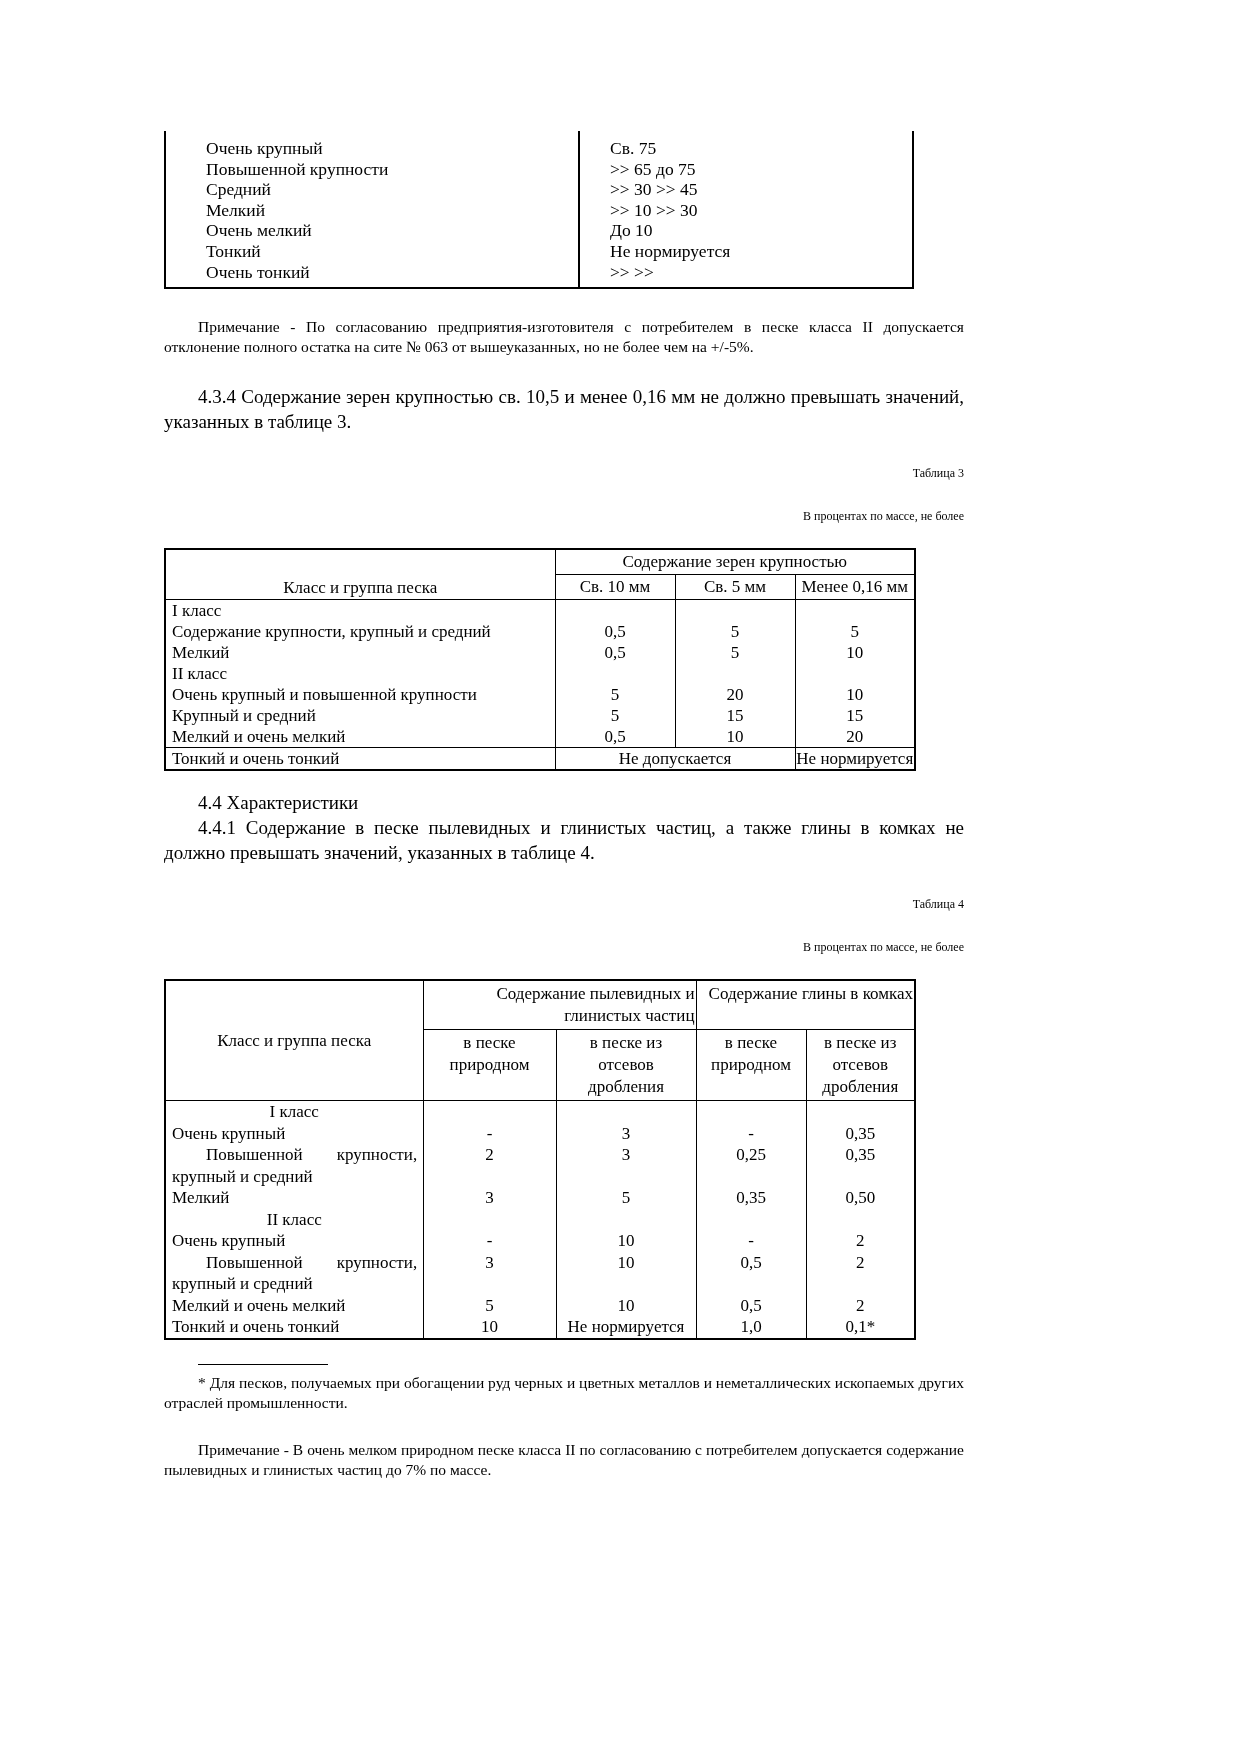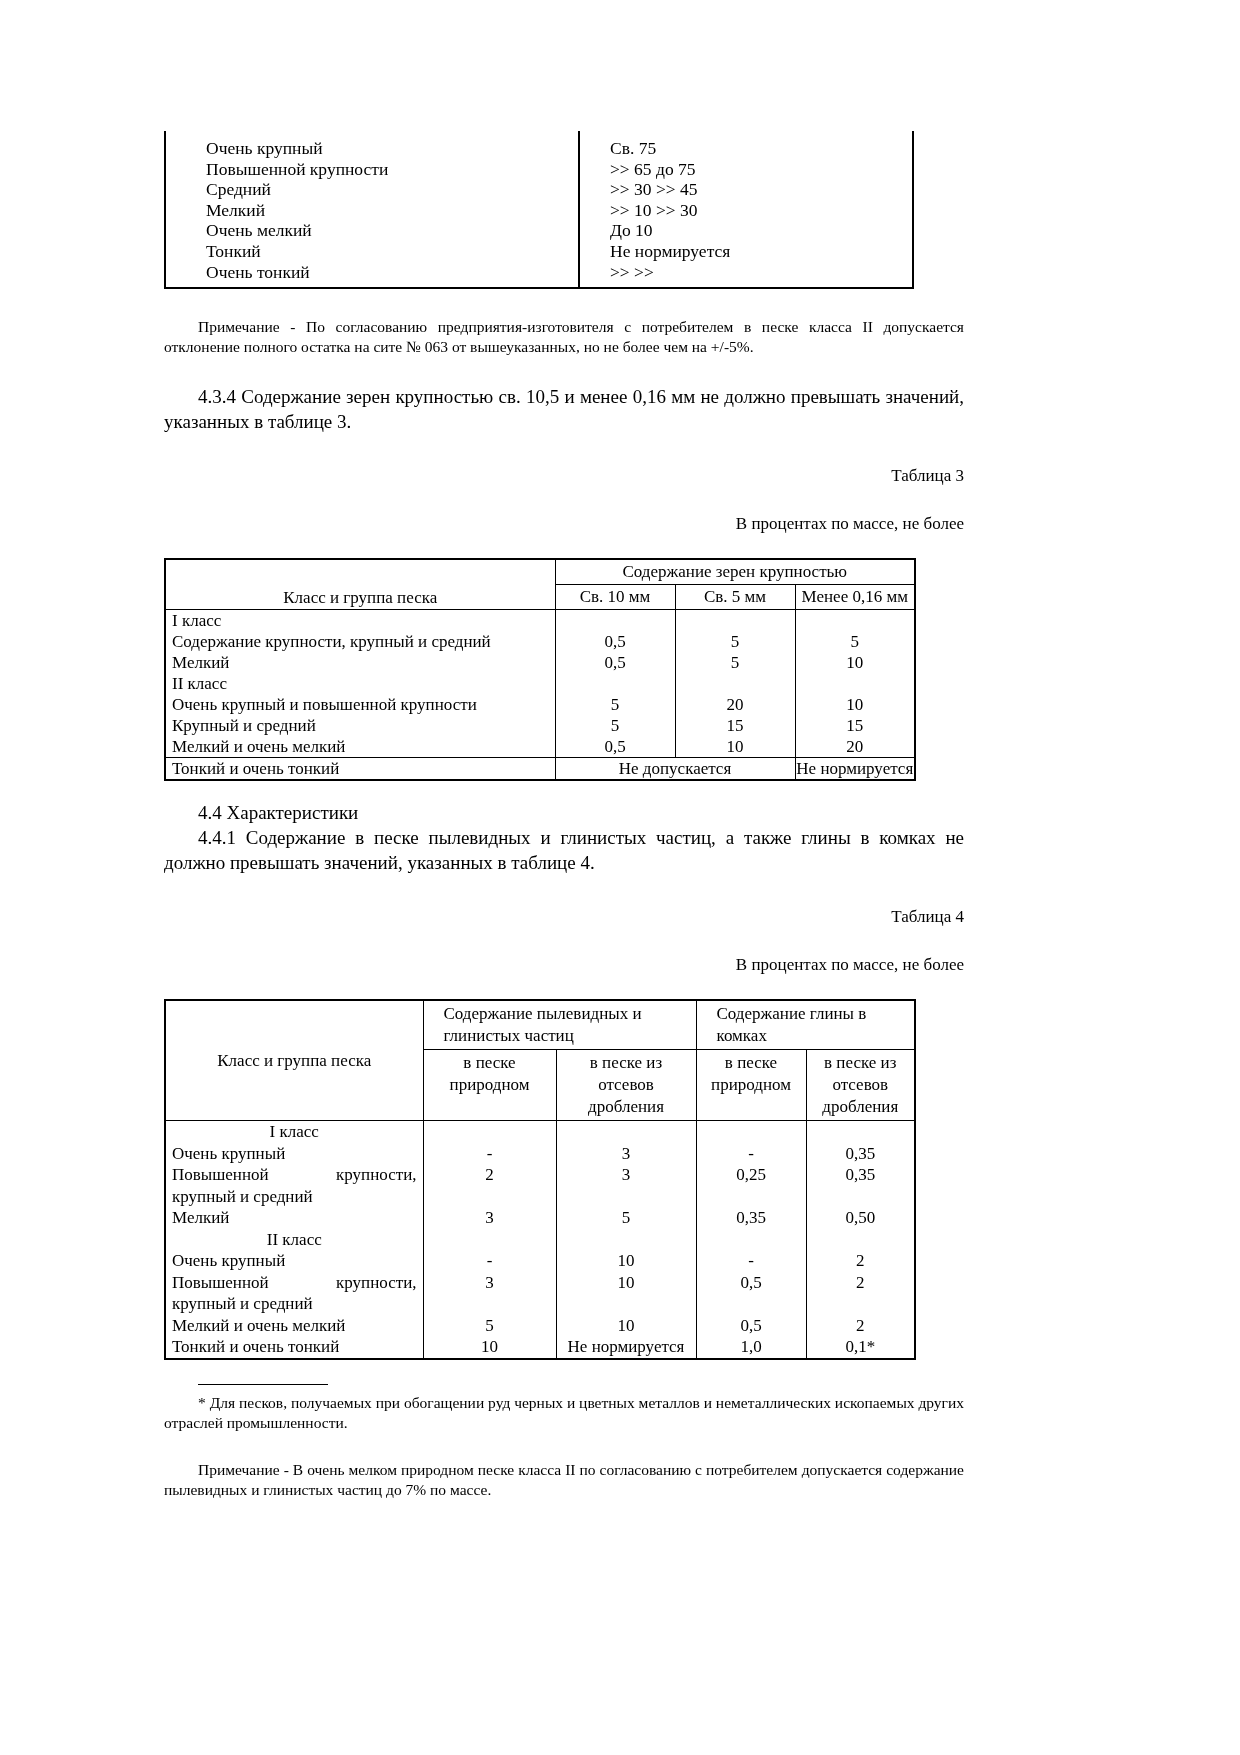--- a/index.html
+++ b/index.html
@@ -33,21 +33,21 @@
   .indent { text-indent: 34px; }
   .small {
     font-size: 15.5px;
     line-height: 1.28;
     text-align: justify;
     margin: 0;
   }
   .small.indent { text-indent: 34px; }
   .right {
     text-align: right;
-    font-size: 17px;
+    font-size: 12px;
     margin: 0;
   }
   .spacer-8 { height: 8px; }
   .spacer-20 { height: 20px; }
   .spacer-24 { height: 24px; }
   .spacer-28 { height: 28px; }
   .spacer-32 { height: 32px; }
 
   
   table {
@@ -126,23 +126,23 @@
   }
   #table-3 tr.last-row td {
     border-bottom: none;
   }
 
   
   #table-4 {
     border: 2px solid #000;
   }
   #table-4 .hdr-group {
-    text-align: left;
+    text-align: right;
     line-height: 22px;
-    padding: 2px 20px;
+    padding: 2px 1px;
   }
   #table-4 .hdr-sub {
     text-align: center;
     line-height: 22px;
     padding: 2px 4px;
     vertical-align: top;
   }
   #table-4 .hdr-class {
     text-align: center;
     vertical-align: middle;
@@ -161,21 +161,21 @@
     line-height: 21.5px;
     vertical-align: top;
   }
   #table-4 td.center-label {
     text-align: center;
   }
   #table-4 .spread {
     display: flex;
     justify-content: space-between;
   }
-  #table-4 .spread > span { white-space: nowrap; }
+  #table-4 .spread > span { white-space: nowrap; margin-left: 34px; }
   #table-4 .cont-line {
     line-height: 21.5px;
   }
 
   .rule {
     width: 130px;
     border-bottom: 1.5px solid #000;
     height: 0;
     margin-left: 34px;
   }

